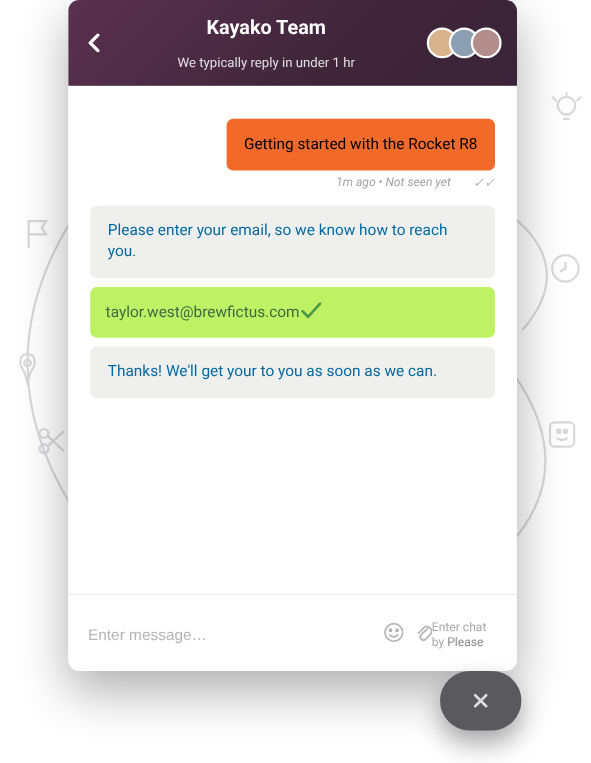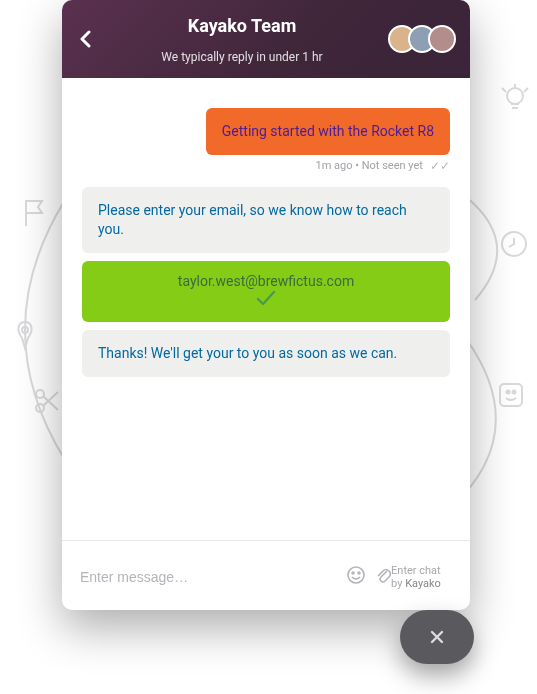--- a/index.html
+++ b/index.html
@@ -39,29 +39,29 @@
   .av { width: 28px; height: 28px; border-radius: 50%; border: 2px solid #fff; margin-left: -8px; background: #888; }
   .av:nth-child(1){ background: #d9b38c; margin-left:0;}
   .av:nth-child(2){ background: #8c9fb3;}
   .av:nth-child(3){ background: #b38c8c;}
 
   .body { padding: 16px 20px 0 20px; height: calc(100% - 78px - 70px); display:flex; flex-direction:column; }
 
   .msg-row { display:flex; margin-top: 14px; }
   .msg-row.right { justify-content: flex-end; }
   .bubble { max-width: 280px; padding: 14px 16px; border-radius: 6px; font-size: 14px; line-height: 1.35; }
-  .bubble.user { background: #f26a2a; color: #4c1d95; text-align: center; }
+  .bubble.user { background: #f26a2a; color: #000000; text-align: center; }
   .bubble.system { background: #efefee; color: #0369a1; }
-  .meta { text-align: right; font-size: 11px; color: #a2a2a8; margin-top: 4px; display:flex; justify-content:flex-end; align-items:center; gap:7px;}
+  .meta { text-align: right; font-size: 11px; color: #a2a2a8; margin-top: 4px; display:flex; justify-content:flex-end; align-items:center; gap:20px;font-style:italic;}
   .checks { color:#b8b8be; font-size:12px; }
 
   .email-row {
-    background: #84cc16; border-radius:6px; padding:12px 14px; display:flex;
-    justify-content:flex-end; align-items:center; margin-top:8px;
-    color:#3b6b3f; font-size:14px;flex-direction:column;
+    background: #bef264; border-radius:6px; padding:12px 14px; display:flex;
+    justify-content:flex-start; align-items:center; margin-top:8px;
+    color:#3b6b3f; font-size:14px;
   }
   .tick svg { stroke:#4a9a4a; }
 
   .systems-group { width:100%; }
   .systems-group .bubble.system { width:100%; max-width:100%; }
 
   .footer {
     position:absolute; bottom:0; left:0; right:0; height:70px;
     border-top:1px solid #e8e8ea; padding:10px 18px 8px 18px;
     font-size:14px; color:#b4b4ba;
@@ -183,21 +183,21 @@
                 <path d="M5 11 Q9 15 13 11"></path>
               </svg>
         </span>
         <span>
           <svg width="16" height="18" viewBox="0 0 16 18" fill="none" stroke-width="1.6">
                 <path d="M12 5 L6 11 Q4 13 6 15 Q8 17 10 15 L14 11 Q17 8 14 5 Q11 2 8 5 L3 10"></path>
               </svg>
         </span>
       </div>
       <div class="brand">
-        <span>Enter chat by </span><span class="k">Kayako</span>
+        <span>Enter chat by </span><span class="k">Please</span>
       </div>
     </div>
   </div>
 </div>
 
 <div class="closebtn">
   <svg width="16" height="16" viewBox="0 0 16 16" fill="none" stroke-width="2.4" stroke-linecap="round">
         <path d="M3 3 L13 13 M13 3 L3 13"></path>
       </svg>
 </div>

